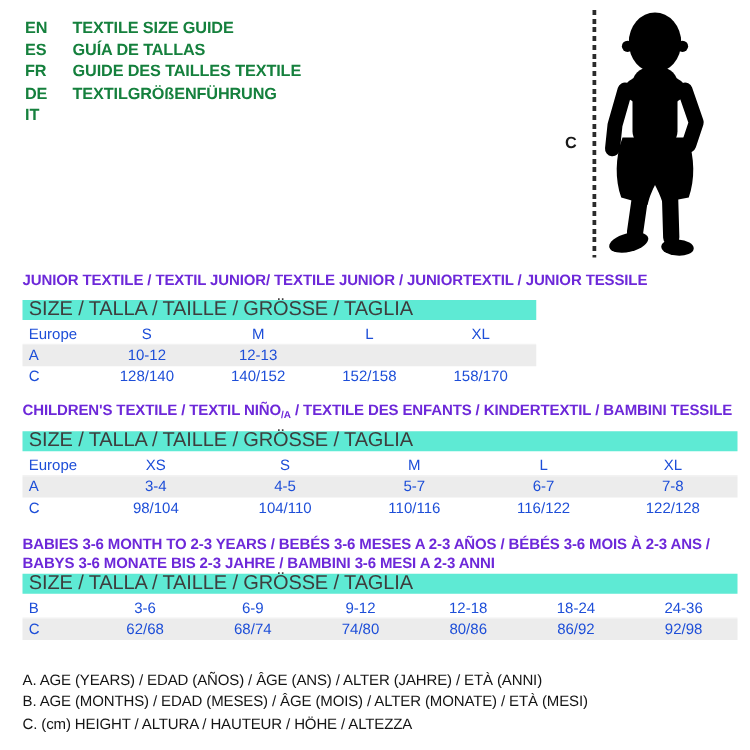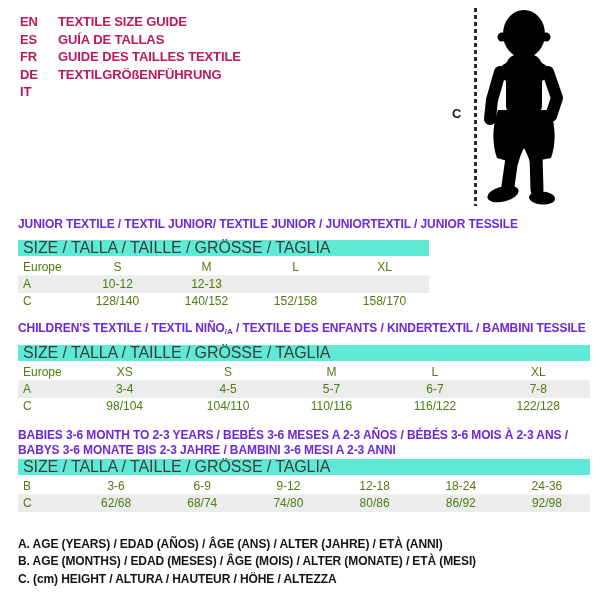--- a/index.html
+++ b/index.html
@@ -4,49 +4,49 @@
 <style>
   html,body{margin:0;padding:0;}
   body{
     width:600px;height:600px;position:relative;background:#ffffff;
     font-family:"Liberation Sans","DejaVu Sans",sans-serif;
     color:#1c1c1c;overflow:hidden;
   }
   
   .lang-block{position:absolute;left:20px;top:13px;}
   .lang-row{display:flex;height:17.5px;align-items:center;
-    font-weight:bold;font-size:13px;letter-spacing:-0.1px;color:#be185d;}
+    font-weight:bold;font-size:13px;letter-spacing:-0.1px;color:#15803d;}
   .lang-code{width:38px;}
   
   .dash-line{position:absolute;left:474px;top:8px;width:3px;height:198px;
     background:repeating-linear-gradient(to bottom,#2b2b2b 0 4px,transparent 4px 7px);}
   .height-label{position:absolute;left:452px;top:106px;
     font-weight:bold;font-size:13px;color:#1a1a1a;}
   .baby-svg{position:absolute;left:484px;top:6px;overflow:visible;}
   
   .sec-title{position:absolute;left:18px;font-weight:bold;font-size:12px;
     letter-spacing:-0.1px;color:#6d28d9;white-space:nowrap;line-height:15px;}
   .sub-a{font-size:8px;vertical-align:-2px;letter-spacing:0;}
   
   .size-table{position:absolute;left:18px;}
   .t1{width:411px;}
   .t2,.t3{width:572px;}
   .size-bar{height:16px;line-height:16px;background:#5eead4;margin-bottom:3px;
     font-size:16px;color:#3d3d3d;padding-left:5px;box-sizing:border-box;
     letter-spacing:-0.1px;white-space:nowrap;}
-  .t-row{display:grid;height:17px;line-height:17px;font-size:12px;color:#4d7c0f;}
+  .t-row{display:grid;height:17px;line-height:17px;font-size:12px;color:#1d4ed8;}
   .t1 .t-row{grid-template-columns:55px repeat(4,1fr);}
   .t2 .t-row{grid-template-columns:55px repeat(5,1fr);}
   .t3 .t-row{grid-template-columns:55px repeat(6,1fr);}
   .t-row span{text-align:center;overflow:hidden;}
   .t-row span:first-child{text-align:left;padding-left:5px;}
   .t-row.alt{background:#ececec;}
   .t-row.plain{border-bottom:1px solid #f2f2f2;box-sizing:border-box;}
   
-  .notes{position:absolute;left:18px;top:536px;font-weight:bold;font-size:12px;
+  .notes{position:absolute;left:18px;top:536px;font-weight:normal;font-size:12px;
     letter-spacing:-0.1px;color:#141414;}
   .note-line{height:17.3px;line-height:17.3px;white-space:nowrap;}
 </style>
 </head>
 <body>
 
 <div class="lang-block">
   <div class="lang-row">
     <span class="lang-code">EN</span>
     <span class="lang-label">TEXTILE SIZE GUIDE</span>

